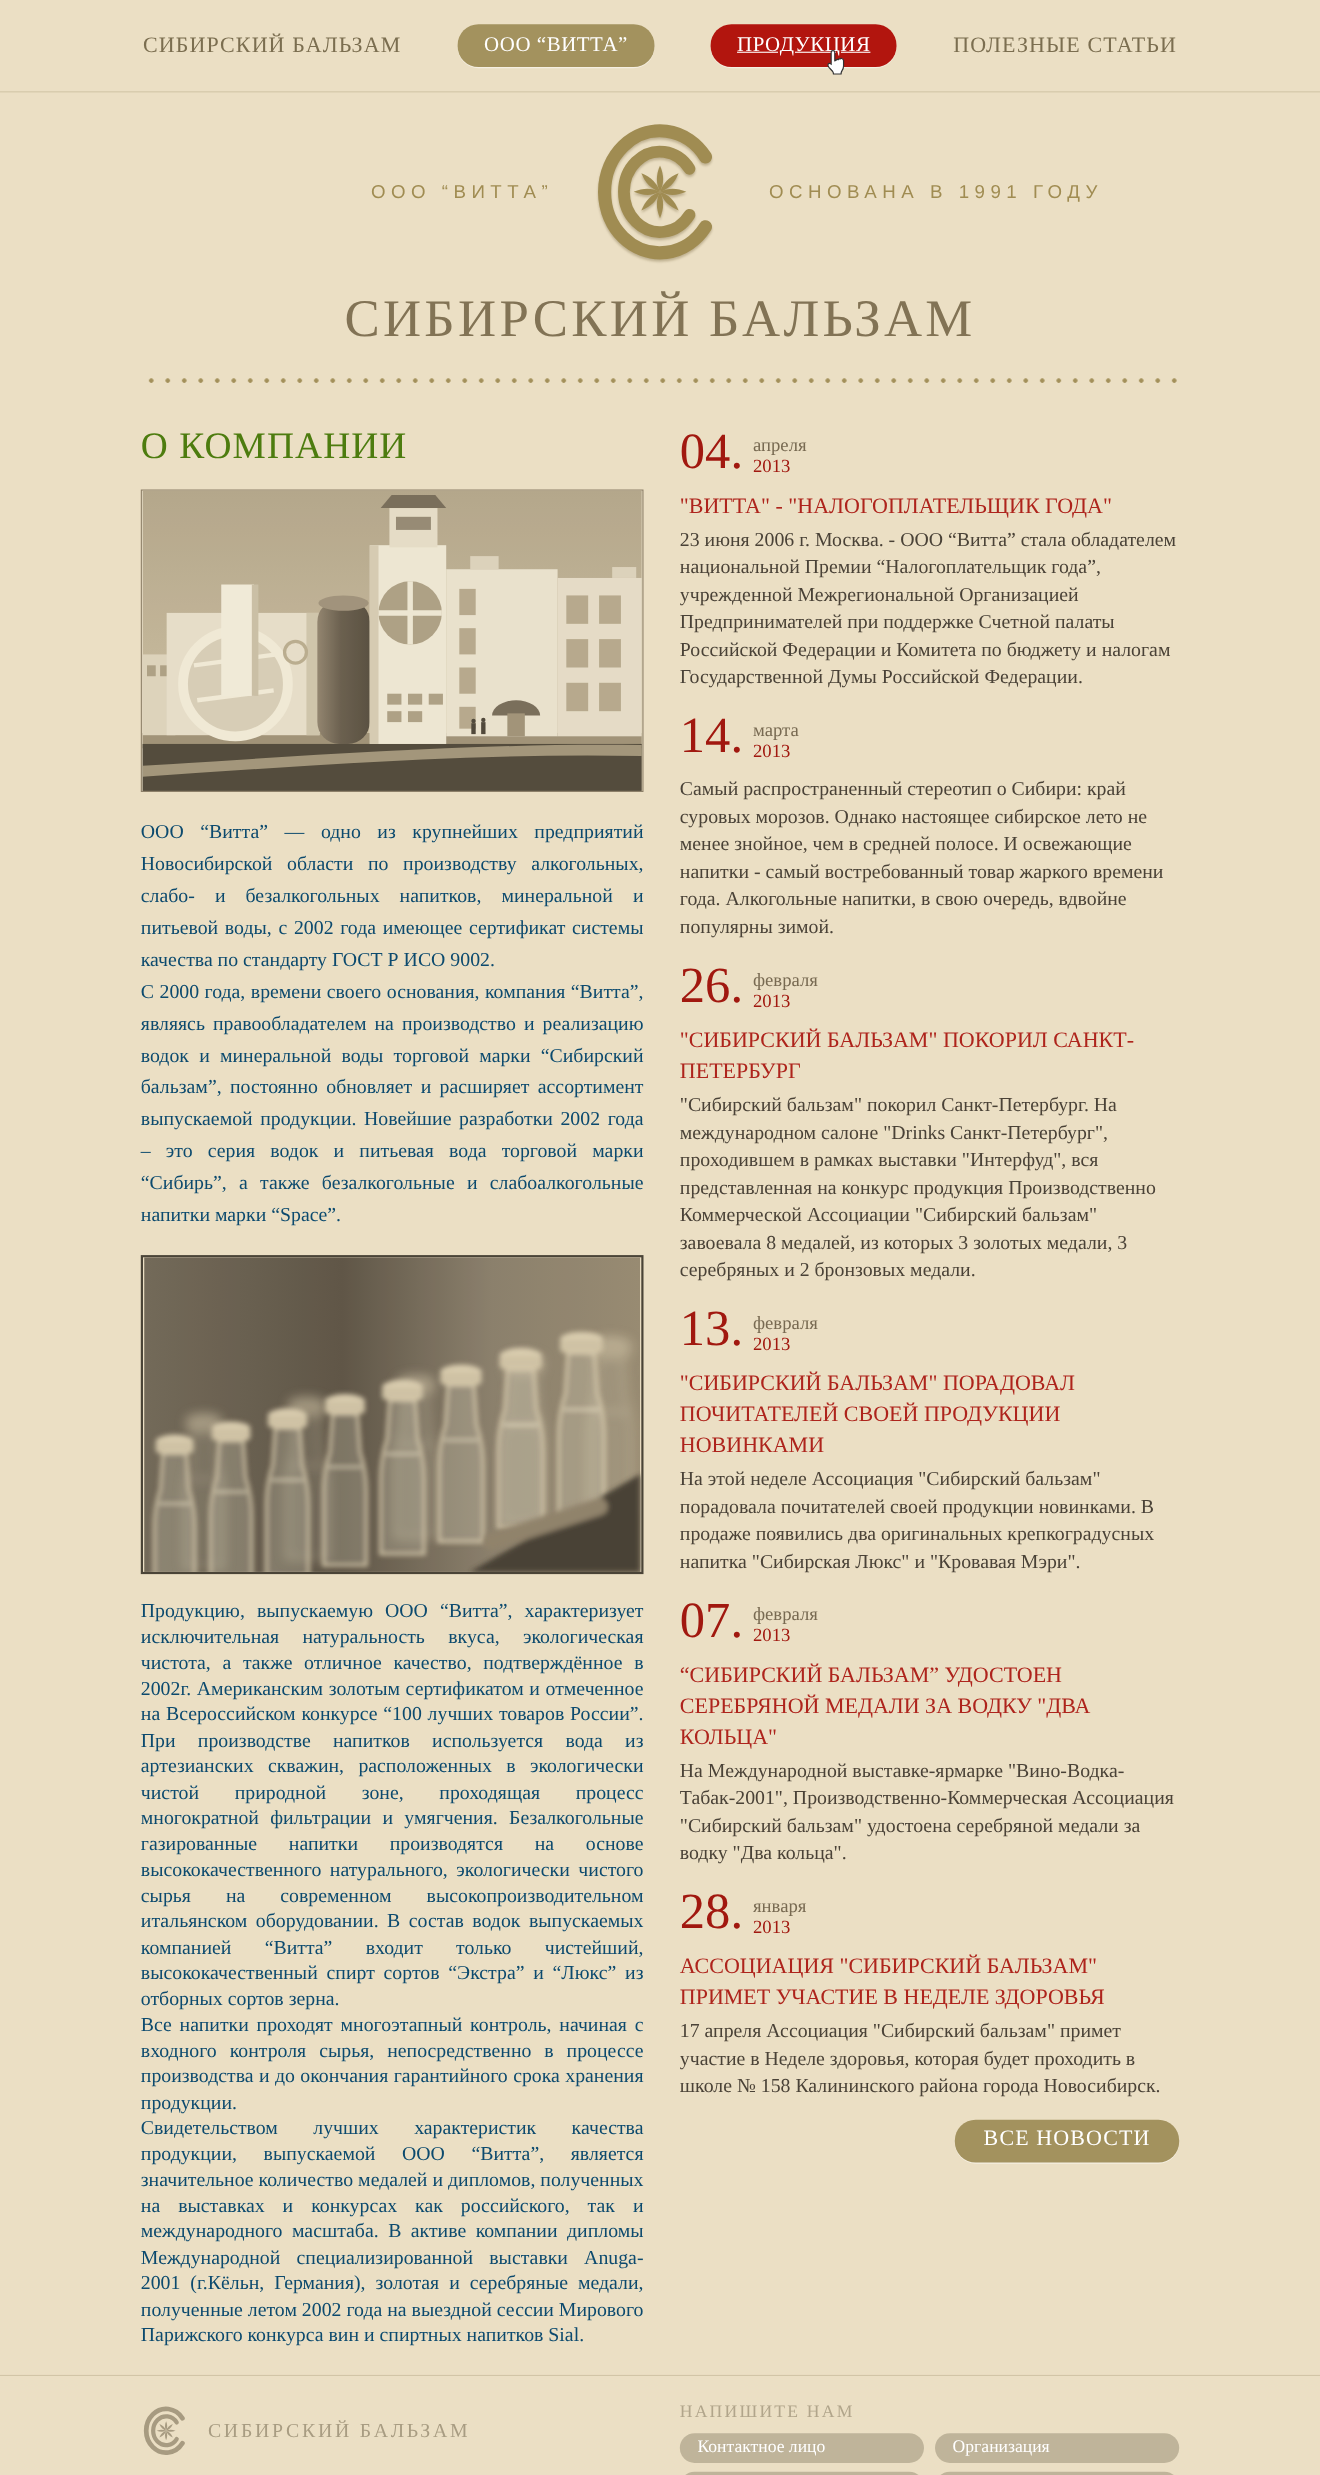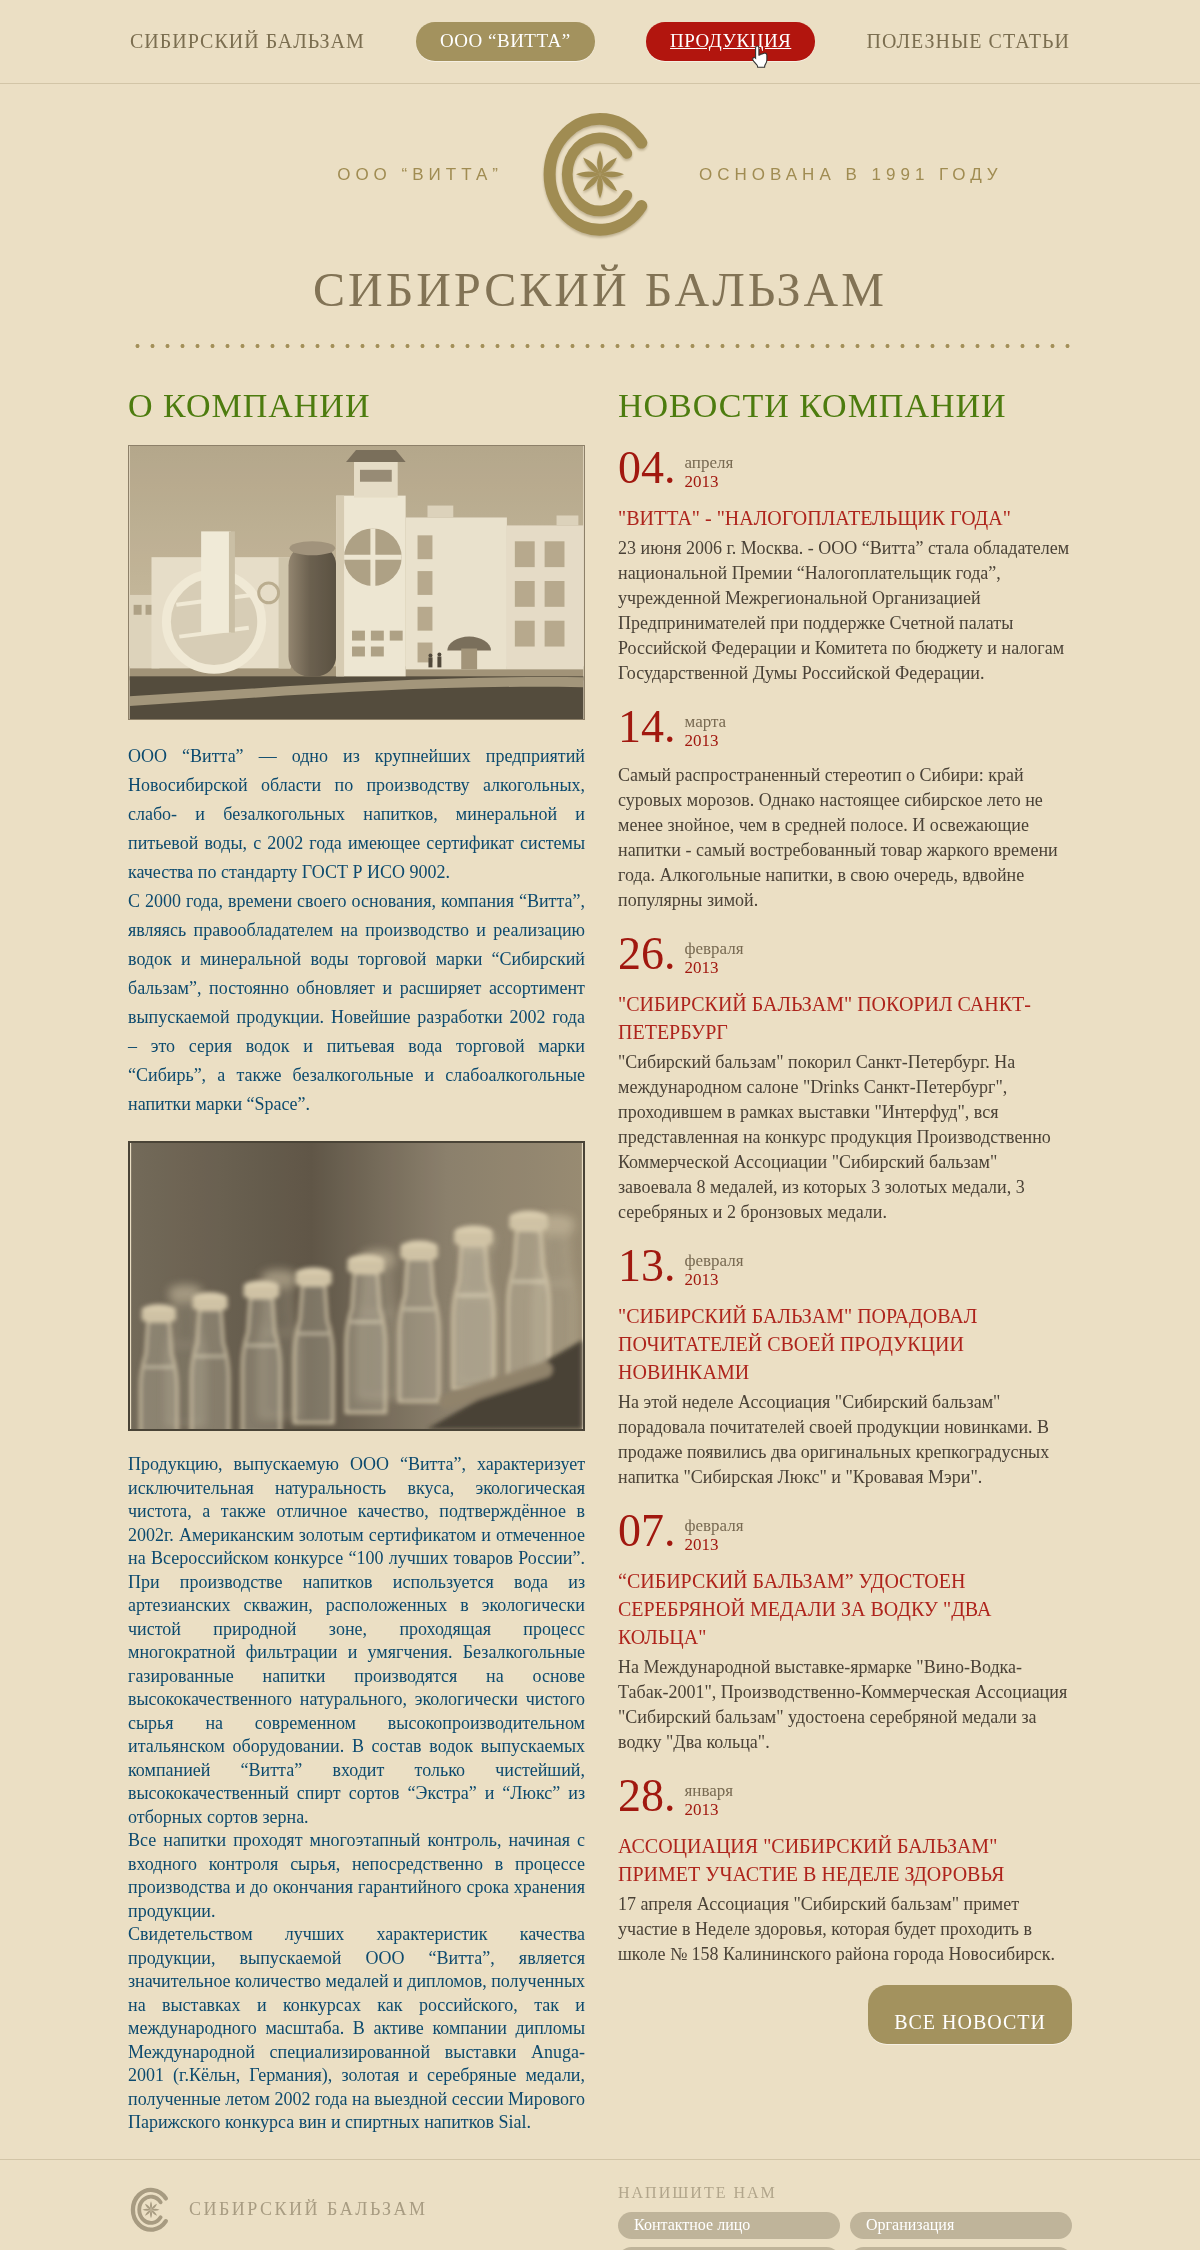--- a/index.html
+++ b/index.html
@@ -70,21 +70,21 @@
   .news-title {
     display:inline; font-size:20px; line-height:28px; color:#ae241c; text-decoration:none; cursor:pointer;
   }
   .news-title.hovered { text-decoration:underline; }
   .news-text { margin-top:4px; font-size:18px; line-height:25px; color:#4a4237; }
   .all-news-row { display:flex; justify-content:flex-end; margin-top:16px; }
   .btn {
     border:none; cursor:pointer; color:#fff; font-family:"Liberation Serif", serif;
   }
   .all-news-btn {
-    background:#a3925e; border-radius:19px; padding:26px 26px 10px;
+    background:#a3925e; border-radius:19px; padding:6px 26px 10px;
     font-size:20px; letter-spacing:1px; box-shadow:0 1px 0 rgba(255,255,255,.5);
   }
   
   .footer-divider { margin:24px 0 0; border-top:1px solid #d2c5a7; }
   .footer { display:flex; justify-content:space-between; padding:24px 128px 0; }
   .f-left { width:457px; color:#a89c82; }
   .f-brand { display:flex; align-items:center; }
   .logo-footer { width:46px; height:52px; color:#a79b81; }
   .f-brand-name { margin-left:15px; font-size:18px; letter-spacing:2.5px; color:#a89c82; }
   
@@ -297,21 +297,20 @@
       </div>
 
       <div class="bottom-text">
         <p>Продукцию, выпускаемую ООО “Витта”, характеризует исключительная натуральность вкуса, экологическая чистота, а также отличное качество, подтверждённое в 2002г. Американским золотым сертификатом и отмеченное на Всероссийском конкурсе “100 лучших товаров России”. При производстве напитков используется вода из артезианских скважин, расположенных в экологически чистой природной зоне, проходящая процесс многократной фильтрации и умягчения. Безалкогольные газированные напитки производятся на основе высококачественного натурального, экологически чистого сырья на современном высокопроизводительном итальянском оборудовании. В состав водок выпускаемых компанией “Витта” входит только чистейший, высококачественный спирт сортов “Экстра” и “Люкс” из отборных сортов зерна.</p>
         <p>Все напитки проходят многоэтапный контроль, начиная с входного контроля сырья, непосредственно в процессе производства и до окончания гарантийного срока хранения продукции.</p>
         <p>Свидетельством лучших характеристик качества продукции, выпускаемой ООО “Витта”, является значительное количество медалей и дипломов, полученных на выставках и конкурсах как российского, так и международного масштаба. В активе компании дипломы Международной специализированной выставки Anuga-2001 (г.Кёльн, Германия), золотая и серебряные медали, полученные летом 2002 года на выездной сессии Мирового Парижского конкурса вин и спиртных напитков Sial.</p>
       </div>
     </section>
 
     <section class="col-right">
-      <h2 class="section-heading">НОВОСТИ КОМПАНИИ</h2>
 
       <article class="news-item">
         <div class="news-date">
           <span class="news-day">04.</span>
           <span class="news-my">
             <span class="news-month">апреля</span>
             <span class="news-year">2013</span>
           </span>
         </div>
         <div class="news-title-wrap"><a class="news-title">"ВИТТА" - "НАЛОГОПЛАТЕЛЬЩИК ГОДА"</a></div>

